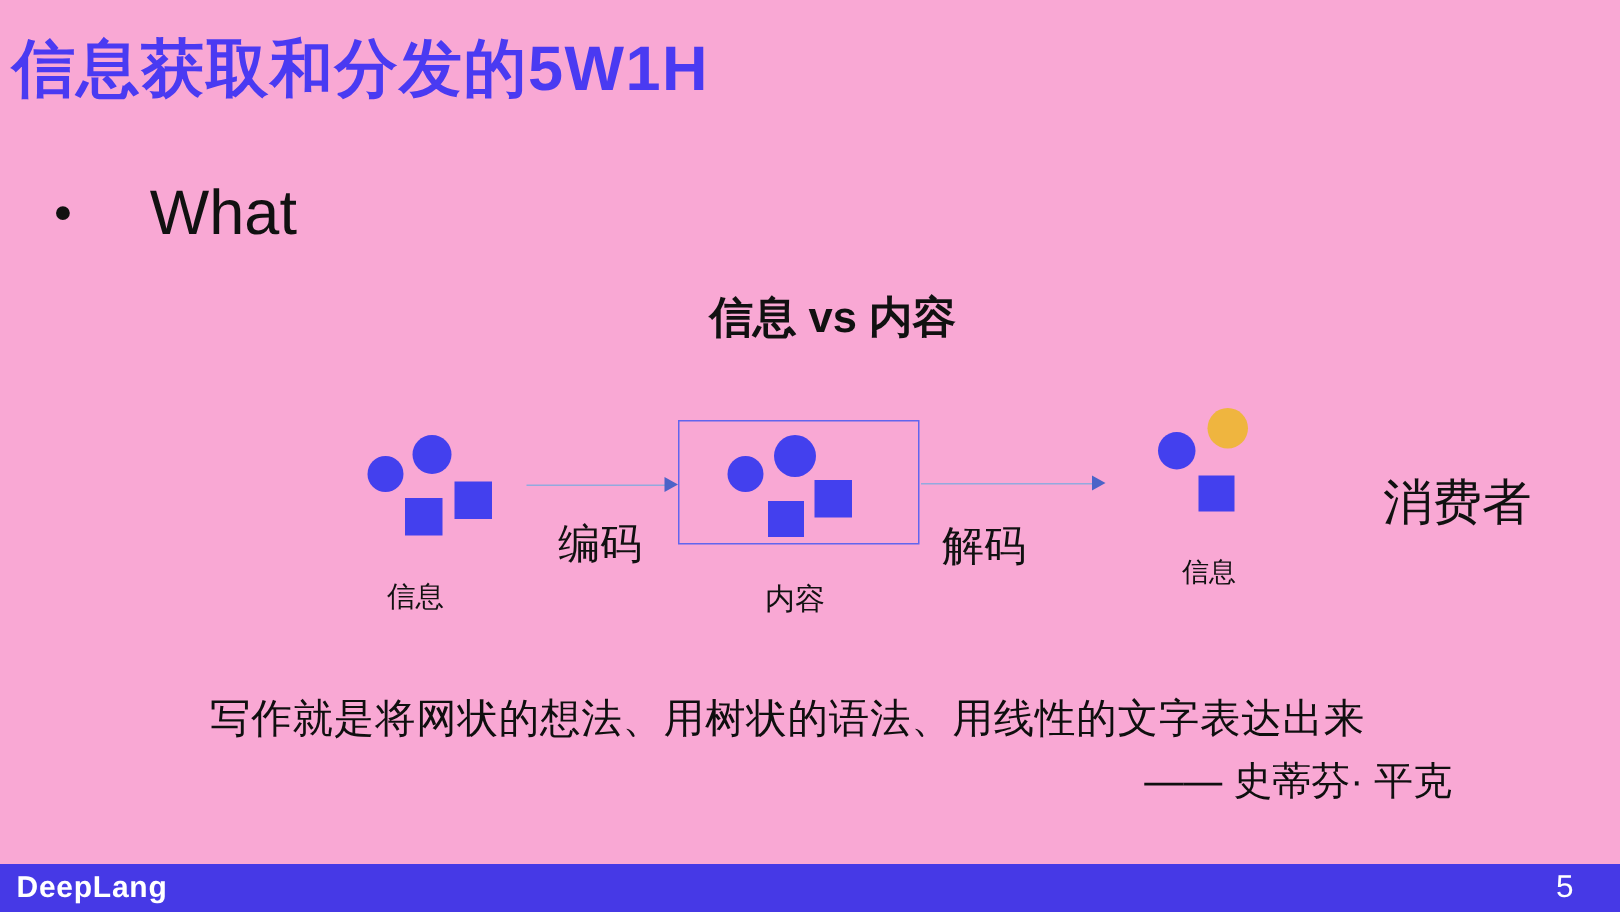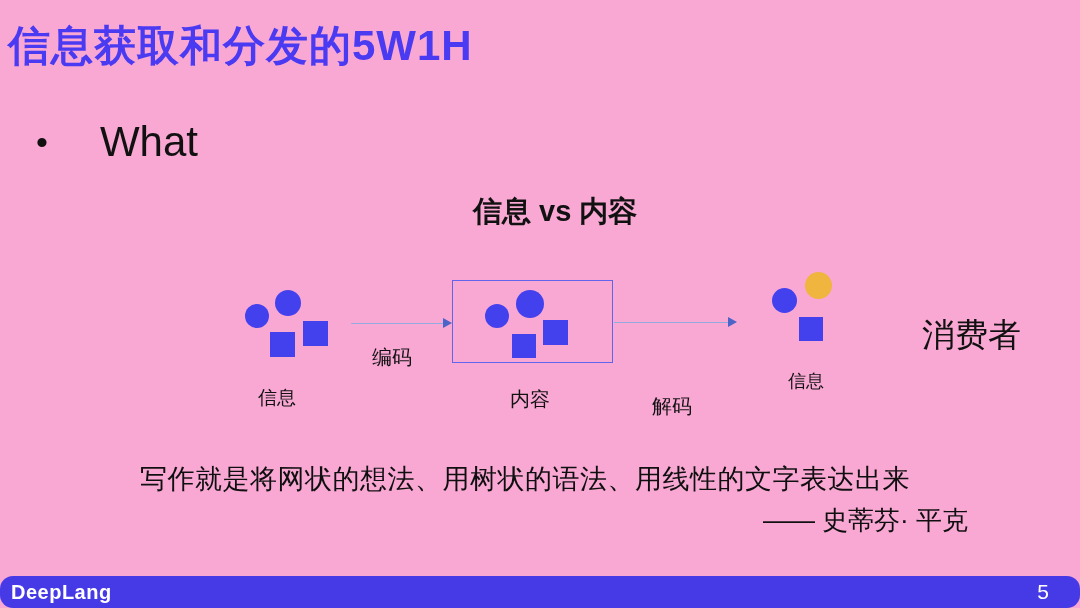--- a/index.html
+++ b/index.html
@@ -68,30 +68,30 @@
   .arrow-line{
     position:absolute;left:0;right:8px;top:4.5px;height:1.5px;
     background:var(--arrow-line);
   }
   .arrow-head{
     position:absolute;right:0;top:0;width:0;height:0;
     border-left:9px solid var(--arrow-head);
     border-top:5px solid transparent;
     border-bottom:5px solid transparent;
   }
-  .flow-label{position:absolute;font-size:20px;color:#111;}
+  .flow-label{position:absolute;font-size:28px;color:#111;}
   .encode-label{left:372px;top:344px;}
-  .decode-label{left:652px;top:345px;margin-top:48px;}
+  .decode-label{left:628px;top:345px;}
   .quote-line{position:absolute;left:140px;top:461px;font-size:27px;color:#0f0f0f;letter-spacing:0.5px;text-align:right;}
   .quote-attribution{position:absolute;right:112px;top:503px;font-size:26px;color:#0f0f0f;}
   .footer{
     position:absolute;left:0;top:576px;width:1080px;height:32px;
     background:var(--footer-bg);
     display:flex;align-items:center;justify-content:space-between;
-    box-sizing:border-box;padding:0 31px 0 11px;border-radius:13px;
+    box-sizing:border-box;padding:0 31px 0 11px;
   }
   .brand{color:var(--footer-text);font-size:20px;font-weight:700;letter-spacing:0.5px;}
   .page-num{color:var(--footer-text);font-size:21px;font-weight:400;}
 </style>
 </head>
 <body>
 
 <div class="slide">
 
   <h1 class="title">信息获取和分发的5W1H</h1>

